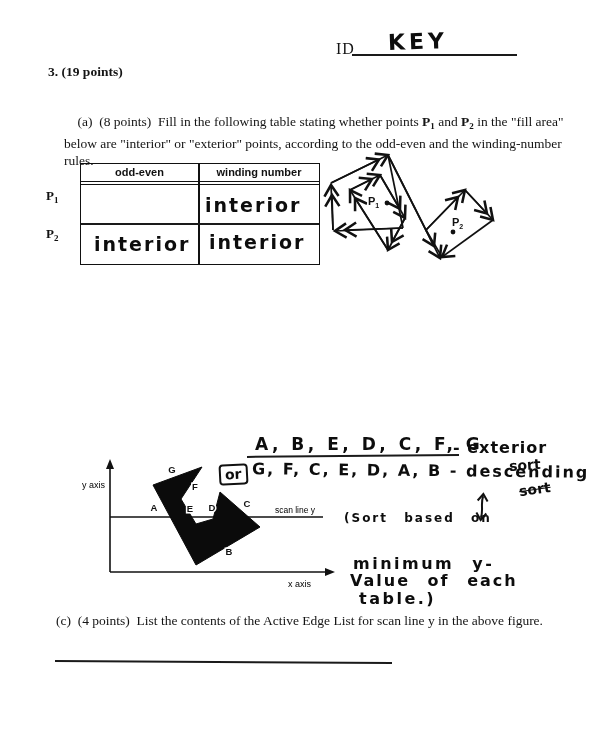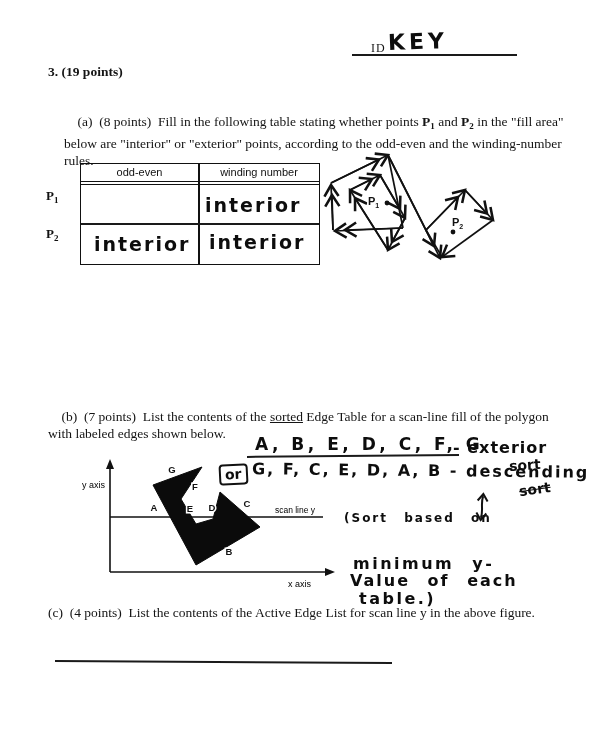--- a/index.html
+++ b/index.html
@@ -6,33 +6,33 @@
   #page{position:relative;width:600px;height:750px;background:#ffffff;overflow:hidden;
         font-family:"Liberation Serif",serif;color:#111;}
   .abs{position:absolute;}
   .print{font-family:"Liberation Serif",serif;font-size:13.5px;line-height:17px;color:#141414;white-space:pre-wrap;}
   .bold{font-weight:bold;}
   .sub{font-size:9px;vertical-align:-3px;}
   .hw{font-family:"DejaVu Sans",sans-serif;font-weight:bold;color:#0d0d0d;}
   .rule{background:#1a1a1a;height:1.5px;}
   
   #oe-table{border:1.6px solid #111;}
-  .th{font-family:"Liberation Sans",sans-serif;font-size:11px;font-weight:normal;text-align:center;}
+  .th{font-family:"Liberation Sans",sans-serif;font-size:11px;font-weight:bold;text-align:center;}
   .strike{text-decoration:line-through;}
   .orbox{border:2.5px solid #111;border-radius:4px;padding:0 4px;transform:rotate(-3deg);
          font-size:14px;line-height:17px;background:#fff;}
   svg text{font-family:"Liberation Sans",sans-serif;}
   .halo{paint-order:stroke;stroke:#ffffff;stroke-width:3px;fill:#111;font-weight:bold;}
 </style>
 </head>
 <body>
 
 <div id="page">
 
-  <span class="abs print" style="left:336px;top:40px;font-size:12px;letter-spacing:1px;margin-left:35px;">ID</span>
+  <span class="abs print" style="left:336px;top:40px;font-size:16px;letter-spacing:1px;">ID</span>
   <div class="abs rule" style="left:352px;top:54px;width:165px;"></div>
   <span class="abs hw" style="left:388px;top:29px;font-size:22px;letter-spacing:4px;transform:rotate(-2deg);">KEY</span>
 
   <span class="abs print" style="left:48px;top:63px;font-weight:bold;">3. (19 points)</span>
 
   <p class="abs print" style="left:48px;top:80px;width:505px;margin:16px;">
     <span>(a)  (8 points)  Fill in the following table stating whether points </span><span class="bold"><span>P</span><sub class="sub">1</sub></span><span> and </span><span class="bold"><span>P</span><sub class="sub">2</sub></span><span> in the "fill area" below are "interior" or "exterior" points, according to the odd-even and the winding-number rules.</span>
   </p>
 
   <span class="abs bold" style="left:46px;top:188px;font-size:13px;">
@@ -88,23 +88,20 @@
       <line x1="143" y1="48" x2="165" y2="71.5" marker-end="url(#ah)"></line>
       <line x1="171" y1="78" x2="120" y2="115" marker-end="url(#ah)"></line>
       <line x1="120" y1="115" x2="104" y2="88"></line>
     </g>
     <circle cx="65" cy="61" r="2.4" fill="#111"></circle>
     <circle cx="131" cy="90" r="2.4" fill="#111"></circle>
     <text x="46" y="63" font-size="11" font-weight="bold" class="halo"><tspan>P</tspan><tspan dy="3" font-size="7">1</tspan></text>
     <text x="130" y="84" font-size="11" font-weight="bold" class="halo"><tspan>P</tspan><tspan dy="3" font-size="7">2</tspan></text>
   </svg>
 
-  <p class="abs print" style="left:48px;top:391px;width:505px;margin:0;">
-    <span>(b)  (7 points)  List the contents of the </span><span style="text-decoration:underline;">sorted</span><span> Edge Table for a scan-line fill of the polygon with labeled edges shown below.</span>
-  </p>
 
   <span class="abs hw" style="left:255px;top:434px;font-size:17px;letter-spacing:3.5px;">A, B, E, D, C, F, G</span>
   <div class="abs rule" style="left:247px;top:455px;width:212px;transform:rotate(-0.5deg);"></div>
   <span class="abs hw" style="left:453px;top:438px;font-size:16px;letter-spacing:1px;">- exterior</span>
   <span class="abs hw" style="left:509px;top:457px;font-size:14px;transform:rotate(-4deg);">sort</span>
   <span class="abs hw" style="left:252px;top:461px;font-size:16px;letter-spacing:2px;transform:rotate(0.6deg);">G, F, C, E, D, A, B  -  descending</span>
   <span class="abs hw strike" style="left:519px;top:481px;font-size:14px;transform:rotate(-8deg);">sort</span>
 
   <svg class="abs" style="left:468px;top:490px;" width="28" height="34" viewBox="0 0 28 34">
     <g stroke="#111" stroke-width="2" fill="none" transform="rotate(6 14 17)">
@@ -137,17 +134,17 @@
       <text x="84" y="55" class="halo">A</text>
       <text x="120" y="56" class="halo">E</text>
       <text x="142" y="55" class="halo">D</text>
       <text x="177" y="51" class="halo">C</text>
       <text x="159" y="99" class="halo">B</text>
     </g>
   </svg>
 
   <span class="abs hw orbox" style="left:219px;top:464px;">or</span>
 
-  <p class="abs print" style="left:48px;top:604px;width:500px;margin:0;">(c)  (4 points)  List the contents of the Active Edge List for scan line y in the above figure.</p>
+  <p class="abs print" style="left:48px;top:604px;width:500px;margin:8px;">(c)  (4 points)  List the contents of the Active Edge List for scan line y in the above figure.</p>
 
   <div class="abs rule" style="left:55px;top:661px;width:337px;transform:rotate(0.3deg);"></div>
 
 </div>
 
 </body></html>

